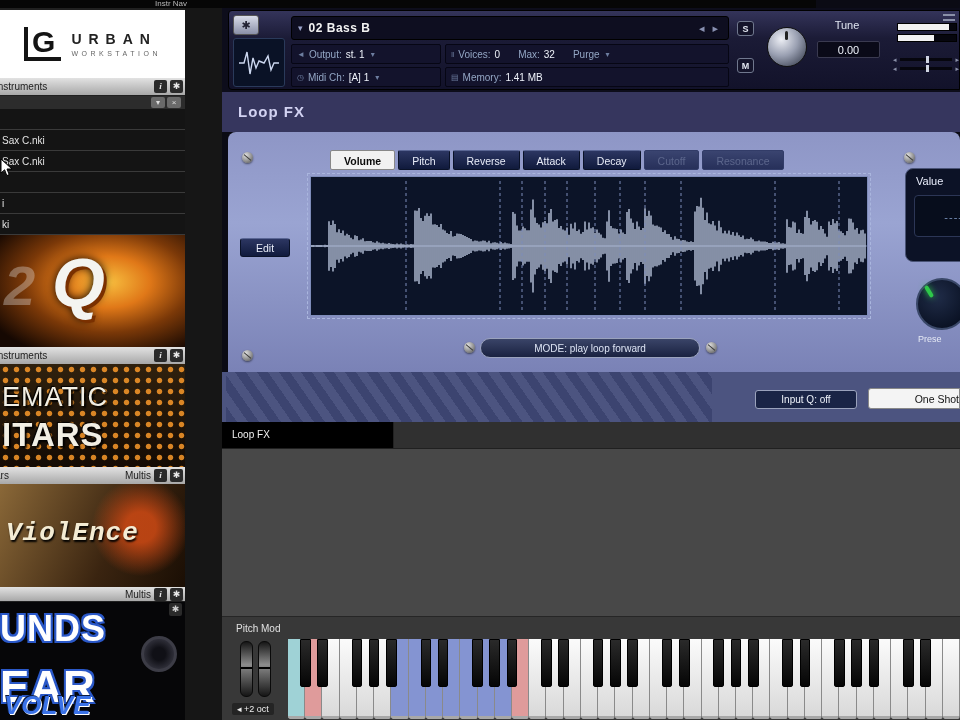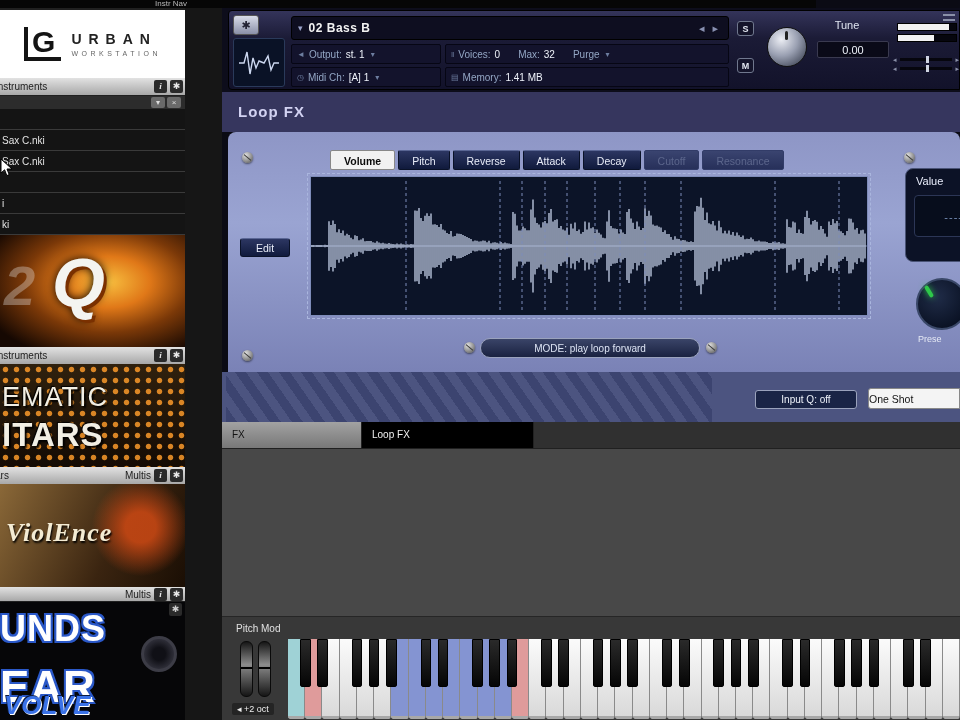--- a/index.html
+++ b/index.html
@@ -38,21 +38,21 @@
   .q-num { position:absolute; left:4px; top:18px; font-size:56px; font-weight:900; font-style:italic; color:rgba(230,230,230,0.35); }
   .q-letter { position:absolute; left:52px; top:8px; font-size:68px; font-weight:900; font-style:italic; color:#f4f4f0; text-shadow:3px 3px 0 #7a3000, 0 0 10px #000; }
   .tab-q { top:339px; }
 
   .banner-cine { top:356px; height:103px; background-image:radial-gradient(circle, rgba(238,146,40,0.9) 2.2px, rgba(0,0,0,0) 3.2px), linear-gradient(#30210e,#140b04); background-size:11px 11px, 100% 100%; }
   .cine-l1 { position:absolute; left:2px; top:18px; font-size:27px; font-weight:400; letter-spacing:1px; color:#f2efe4; text-shadow:2px 2px 2px #000, -1px -1px 1px #000; }
   .cine-l2 { position:absolute; left:2px; top:52px; font-size:33px; font-weight:900; letter-spacing:1px; color:#f2efe4; text-shadow:2px 2px 2px #000, -1px -1px 1px #000; }
   .tab-cine { top:459px; }
 
   .banner-violence { top:476px; height:103px; background:radial-gradient(circle at 76% 42%, rgba(208,74,20,0.85) 0 10%, rgba(208,74,20,0) 32%), linear-gradient(115deg,#8a6838,#3a2410 60%, #1a0e04); }
-  .violence-title { position:absolute; left:6px; top:34px; font-family:Liberation Serif, serif; font-style:italic; font-size:26px; font-weight:700; color:#f4ecd4; text-shadow:1px 2px 2px #000; letter-spacing:1px; }
+  .violence-title { position:absolute; left:6px; top:34px; font-family:Liberation Mono, monospace; font-style:italic; font-size:26px; font-weight:700; color:#f4ecd4; text-shadow:1px 2px 2px #000; letter-spacing:1px; }
   .tab-violence { top:579px; height:14px; }
 
   .banner-sounds { top:594px; height:118px; background:#060608; }
   .snd-l1 { position:absolute; left:0px; top:6px; font-size:36px; font-weight:900; color:#fff; letter-spacing:1px; text-shadow:-2px -2px 0 #2a58c8, 2px -2px 0 #2a58c8, -2px 2px 0 #2a58c8, 2px 2px 0 #2a58c8; }
   .snd-l2 { position:absolute; left:0px; top:60px; font-size:44px; font-weight:900; color:#fff; letter-spacing:1px; text-shadow:-2px -2px 0 #2a58c8, 2px -2px 0 #2a58c8, -2px 2px 0 #2a58c8, 2px 2px 0 #2a58c8; }
   .snd-badge { position:absolute; left:4px; top:88px; font-size:26px; font-weight:900; font-style:italic; color:#3a72e8; text-shadow:1px 1px 0 #fff, -1px -1px 0 #0a1a40; }
   .snd-speaker { position:absolute; right:8px; top:34px; width:36px; height:36px; border-radius:50%; border:3px solid #3c3c46; background:radial-gradient(circle,#101016 30%, #2e2e38 70%); }
   .snd-gear { position:absolute; right:3px; top:1px; width:13px; height:13px; background:#2a2a2a; color:#cfcfcf; font-size:9px; line-height:13px; text-align:center; border-radius:2px; }
 
   
@@ -75,21 +75,21 @@
   .fld { background:#13132c; border:1px solid #060614; border-radius:2px; display:flex; align-items:center; padding:0 5px; height:20px; font-size:10px; color:#93a6c4; gap:4px; white-space:nowrap; }
   .fld .val { color:#eef2fa; }
   .fld .ic { color:#6d7ea0; font-size:8px; }
   .fld .dd { color:#6d7ea0; font-size:8px; margin-left:2px; }
   .fld.grow { flex:1; }
   .sm-btn { position:absolute; left:508px; width:17px; height:15px; background:#14142a; border:1px solid #70788e; border-radius:3px; color:#e2e6f0; font-size:9px; font-weight:700; text-align:center; line-height:14px; }
   .sm-s { top:10px; } .sm-m { top:47px; }
   .tune-knob { position:absolute; left:538px; top:16px; width:40px; height:40px; border-radius:50%; background:radial-gradient(circle at 35% 30%, #eceef4, #9aa0b2 45%, #3c4252 90%); border:1px solid #111; }
   .tune-knob::after { content:""; position:absolute; left:17px; top:3px; width:3px; height:9px; background:#222; border-radius:2px; }
   .tune-label { position:absolute; left:586px; top:8px; width:64px; text-align:center; color:#dfe4f0; font-size:11px; }
-  .tune-value { position:absolute; left:588px; top:30px; width:72px; height:17px; background:#0a0a18; border:1px solid #3a3a50; border-radius:2px; color:#eef2fa; font-size:11px; text-align:center; line-height:16px; }
+  .tune-value { position:absolute; left:588px; top:30px; width:63px; height:17px; background:#0a0a18; border:1px solid #3a3a50; border-radius:2px; color:#eef2fa; font-size:11px; text-align:center; line-height:16px; }
   .meters { position:absolute; left:668px; top:12px; width:60px; }
   .meter-track { height:8px; background:#06060e; border:1px solid #000; margin-bottom:3px; position:relative; }
   .meter-fill { position:absolute; left:0; top:0; bottom:0; background:#f2f2f2; }
   .pans { position:absolute; left:664px; top:44px; width:66px; }
   .pan-row { display:flex; align-items:center; gap:3px; height:9px; color:#8a90a8; font-size:7px; }
   .pan-track { flex:1; height:3px; background:#06060e; position:relative; }
   .pan-tick { position:absolute; left:50%; top:-2px; width:3px; height:7px; background:#cfd4e2; }
   .win-dashes { position:absolute; left:714px; top:3px; }
   .win-dashes div { width:12px; height:2px; background:#8a90a8; margin-bottom:3px; }
 
@@ -112,21 +112,21 @@
   .value-label { position:absolute; left:10px; top:6px; color:#eaeefc; font-size:11px; font-weight:400; }
   .value-box { position:absolute; left:8px; top:26px; width:84px; height:42px; background:#070d1c; border:1px solid #2c3656; border-radius:4px; color:#7890b8; font-size:11px; text-align:center; line-height:42px; letter-spacing:1px; }
   .fx-knob { position:absolute; left:688px; top:146px; width:52px; height:52px; border-radius:50%; background:radial-gradient(circle at 40% 35%, #202c48, #0a1224 75%); border:2px solid #3a4868; }
   .fx-knob::after { content:""; position:absolute; left:9px; top:5px; width:4px; height:13px; background:var(--green-indicator); border-radius:2px; transform:rotate(-32deg); box-shadow:0 0 6px var(--green-indicator); }
   .preset-label { position:absolute; left:690px; top:202px; color:#e4e8f4; font-size:9px; white-space:nowrap; }
 
   .stripe-band { position:absolute; left:0; top:364px; width:738px; height:50px; background:var(--stripe-base); }
   .stripes { position:absolute; left:4px; top:0; width:486px; height:50px;
              background:repeating-linear-gradient(55deg, var(--stripe-dark) 0 9px, var(--stripe-base) 9px 18px); }
   .inputq-btn { position:absolute; left:533px; top:18px; width:102px; height:19px; background:var(--navy-button); border:1px solid #9aa2bc; border-radius:3px; color:#eef2fa; font-size:10px; text-align:center; line-height:18px; }
-  .oneshot-btn { position:absolute; left:646px; top:16px; width:92px; height:21px; background:#f4f4f4; border:1px solid #888; border-radius:3px 0 0 3px; color:#111; font-size:10.5px; text-align:left; line-height:20px; }
+  .oneshot-btn { position:absolute; left:646px; top:16px; width:92px; height:21px; background:#f4f4f4; border:1px solid #888; border-radius:3px 0 0 3px; color:#111; font-size:10.5px; text-align:right; line-height:20px; }
 
   .fx-tab-bar { position:absolute; left:0; top:414px; width:738px; height:26px; background:#303030; display:flex; }
   .fxbar-tab { width:140px; height:26px; line-height:26px; padding-left:10px; font-size:10px; color:#141414; background:linear-gradient(#a2a2a2,#787878); border-right:1px solid #222; }
   .fxbar-tab.active { width:172px; background:#000; color:#f0f0f0; }
 
   .empty-area { position:absolute; left:0; top:440px; width:738px; height:168px; background:#484848; border-top:1px solid #202020; }
 
   
   .kb-section { position:absolute; left:0; top:608px; width:738px; height:104px; background:#383838; border-top:1px solid #262626; }
   .pm-label { position:absolute; left:14px; top:6px; color:#e0e0e0; font-size:10px; }
@@ -650,21 +650,20 @@
       <div class="preset-label">Prese</div>
     </div>
 
     <div class="stripe-band">
       <div class="stripes"></div>
       <div class="inputq-btn">Input Q: off</div>
       <div class="oneshot-btn">One Shot</div>
     </div>
 
     <div class="fx-tab-bar">
-        <div class="fxbar-tab">FX</div>
         <div class="fxbar-tab active">Loop FX</div>
       </div>
 
     <div class="empty-area"></div>
 
     <div class="kb-section">
       <div class="pm-label">Pitch Mod</div>
       <div class="wheel wheel-1"></div>
       <div class="wheel wheel-2"></div>
       <div class="oct-label"><span>◂</span> <span>+2 oct</span></div>

